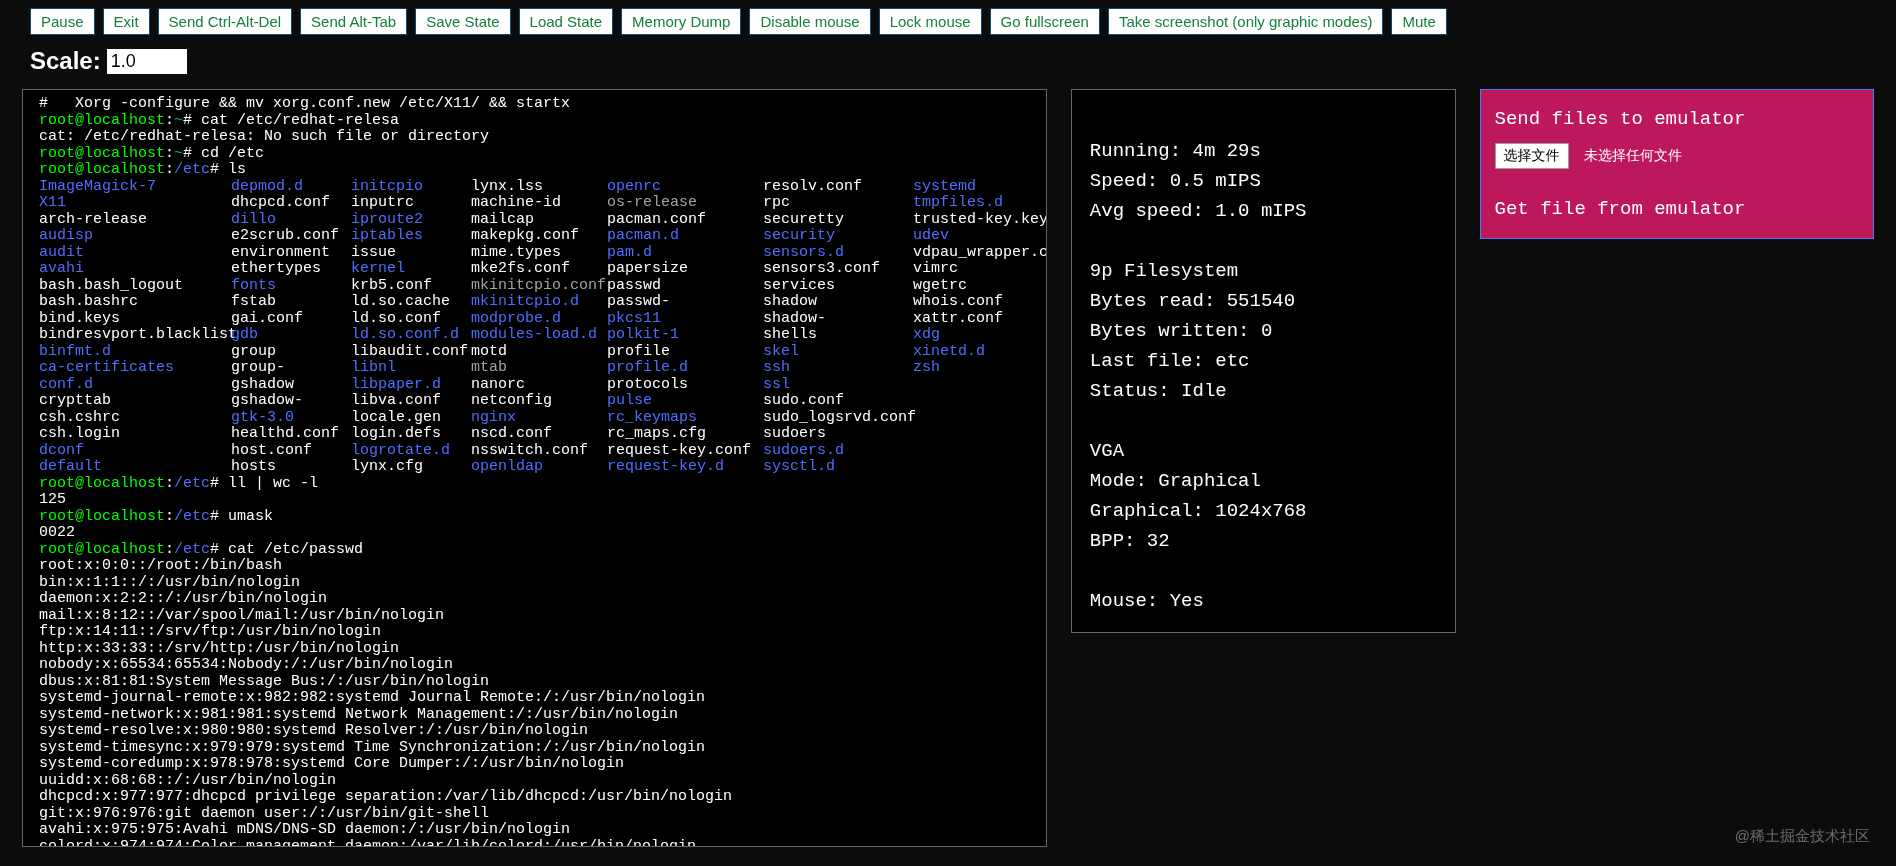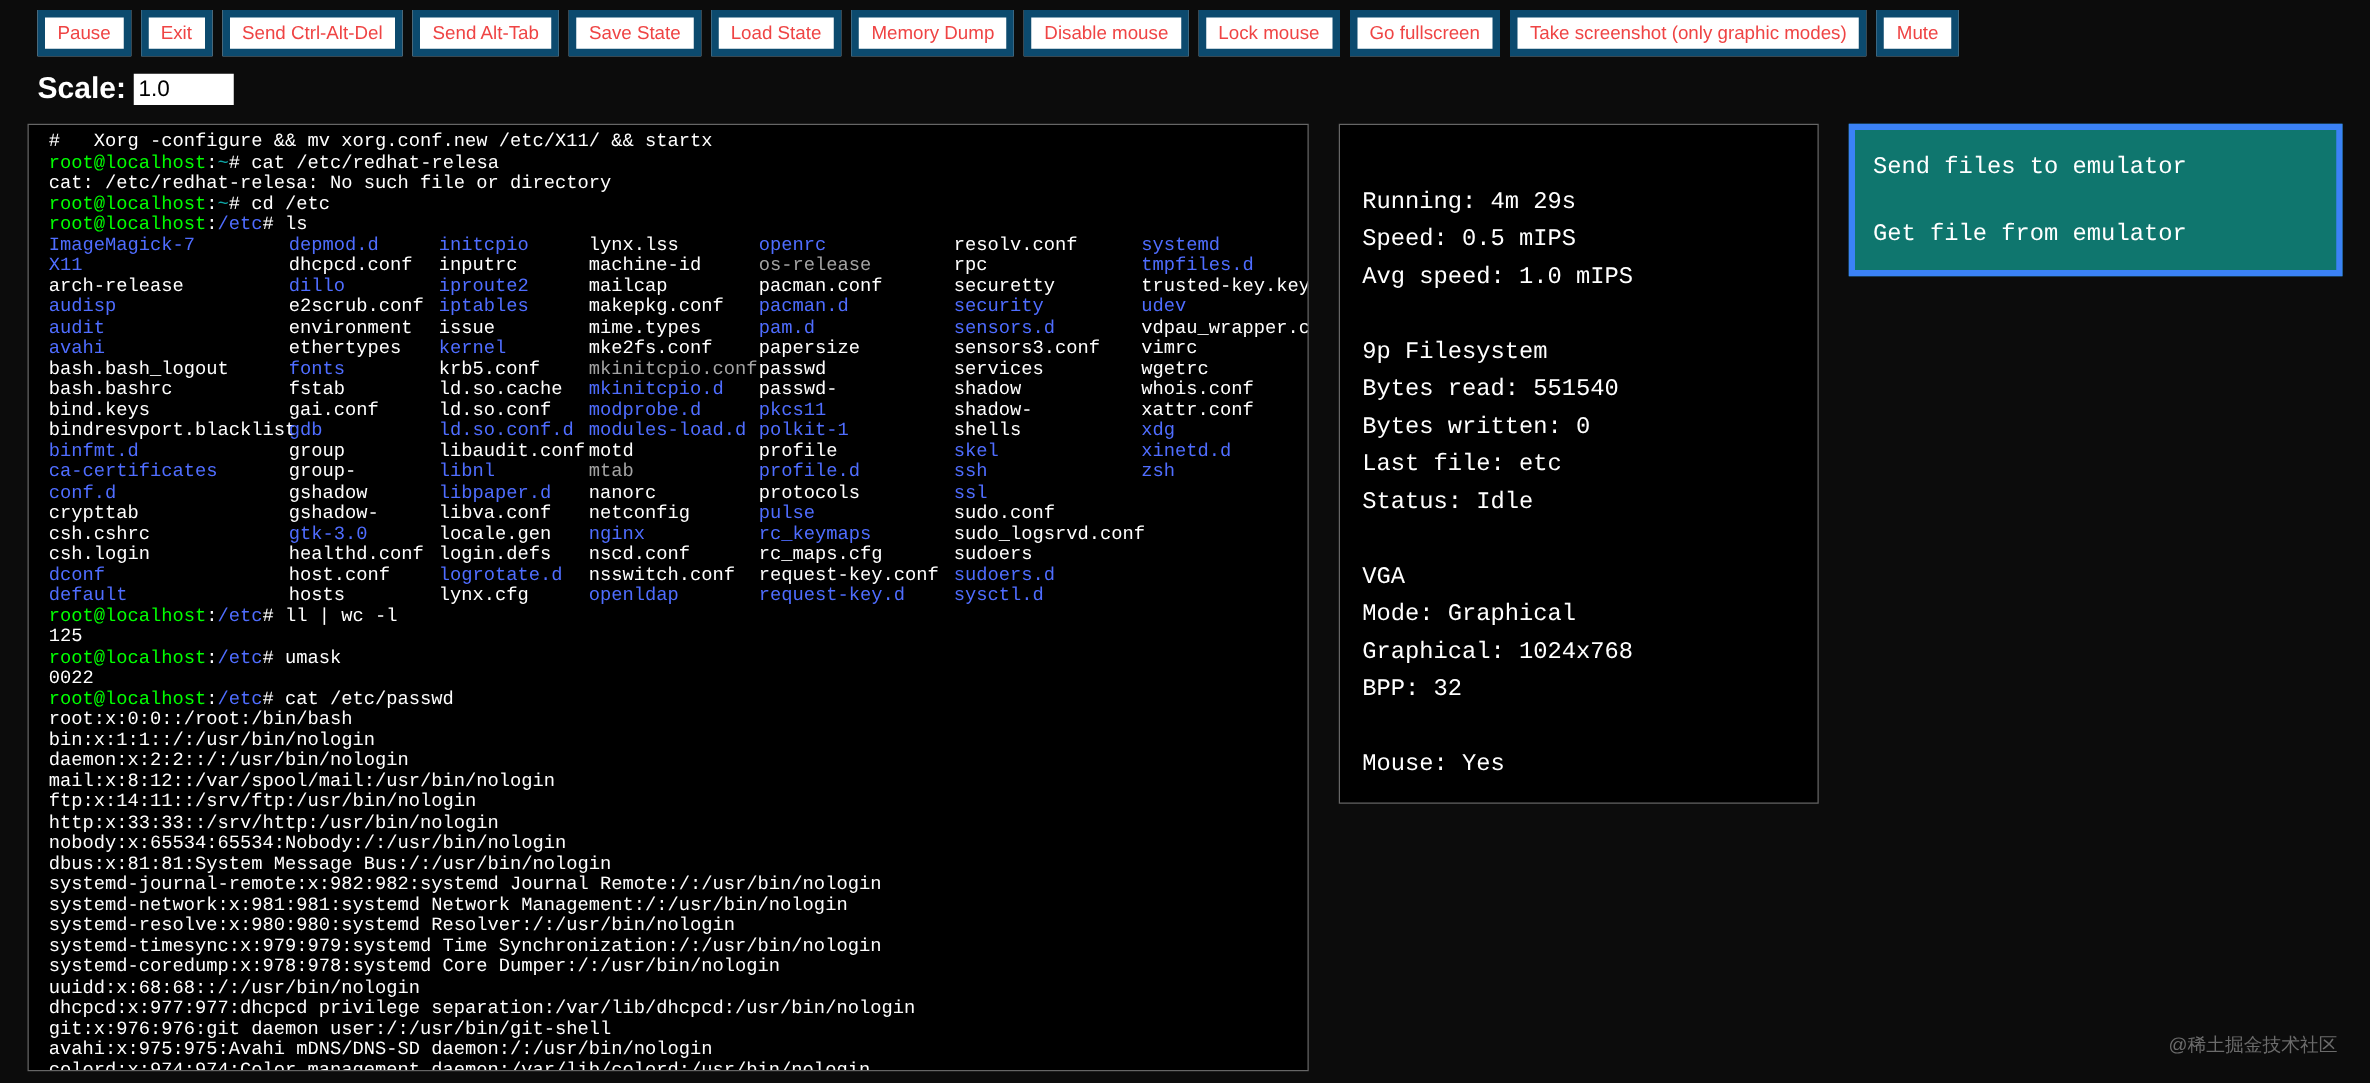--- a/index.html
+++ b/index.html
@@ -1,30 +1,30 @@
 <!DOCTYPE html>
 <html><head>
 <meta charset="utf-8">
 <style>
   *{box-sizing:border-box;margin:0;padding:0}
   body{background:#0c0c0c;color:#fff;font-family:sans-serif;width:1896px;height:866px;overflow:hidden;position:relative}
   .toolbar{padding:8px 30px;display:flex;gap:8px;align-items:center;flex-wrap:wrap}
-  .toolbar button{background:#fff;border:6px solid #0c4a6e;padding:4px 10px;font-size:15px;cursor:pointer;color:#ef4444}
+  .toolbar button{background:#fff;border:1px solid #0c4a6e;padding:4px 10px;font-size:15px;cursor:pointer;color:#15803d}
   .scale-row{padding:4px 30px 14px;display:flex;align-items:center;gap:6px}
   .scale-row label{font-size:24px;font-weight:bold;color:#fff}
   .scale-row input{width:80px;padding:2px 4px;font-size:18px;border:none}
   .main{display:flex;gap:24px;padding:0 22px}
   .term{border:1px solid #666;background:#000;width:1040px;height:758px;padding:6px 16px;font-family:"Courier New",monospace;font-size:15px;line-height:16.5px;white-space:pre;overflow:hidden;letter-spacing:0px}
   .t-w{color:#fff}
   .t-g{color:#00ff00}
   .t-b{color:#4f6dff}
   .t-c{color:#a3a3a3}
   .t-t{color:#0ea5a5}
   .panel{border:1px solid #666;background:#000;width:390px;padding:16px 18px;font-family:"Courier New",monospace;font-size:19px;line-height:30px;white-space:pre;align-self:flex-start}
-  .panel2{border:5px solid #3b82f6;background:#0f766e;width:400px;padding:14px 14px;font-family:"Courier New",monospace;font-size:19px;line-height:30px;align-self:flex-start}
+  .panel2{border:1px solid #3b82f6;background:#be185d;width:400px;padding:14px 14px;font-family:"Courier New",monospace;font-size:19px;line-height:30px;align-self:flex-start}
   .panel2 input[type=text]{width:252px;padding:3px 6px;font-size:15px;border:1px solid #888;font-family:sans-serif}
   .filebtn{background:#fff;border:1px solid #999;padding:3px 8px;font-size:14px;cursor:pointer;color:#000;font-family:sans-serif}
   .filetxt{font-size:14px;font-family:sans-serif;margin-left:4px}
   .watermark{position:absolute;bottom:20px;right:26px;color:#6b6b6b;font-size:15px}
   .ls-grid{display:grid;grid-template-columns:192px 120px 120px 136px 156px 150px 140px}
   .ls-grid span{white-space:pre}
 </style>
 </head>
 <body>
 
@@ -65,17 +65,21 @@
 <span>VGA</span>
 <span>Mode: Graphical</span>
 <span>Graphical: 1024x768</span>
 <span>BPP: 32</span>
 
 <span>Mouse: Yes</span>
 </div>
 
   <div class="panel2">
     <div>Send files to emulator</div>
+    <div style="margin-top:6px">
+      <button class="filebtn">选择文件</button>
+      <span class="filetxt">未选择任何文件</span>
+    </div>
     <div style="margin-top:24px">Get file from emulator</div>
   </div>
 </div>
 
 <div class="watermark">@稀土掘金技术社区</div>
 
 </body></html>

